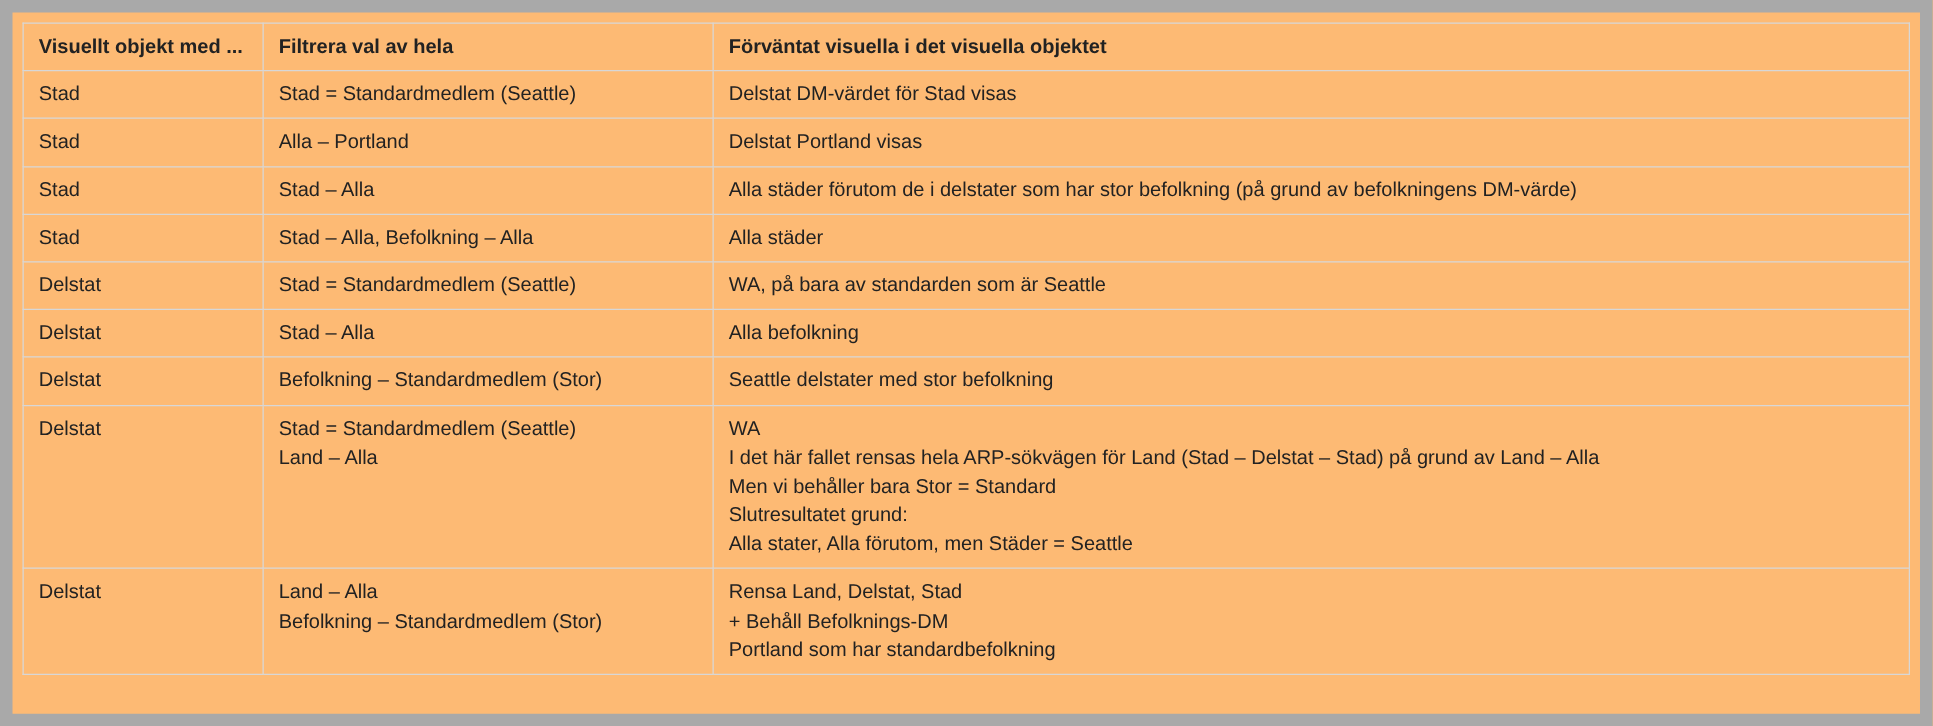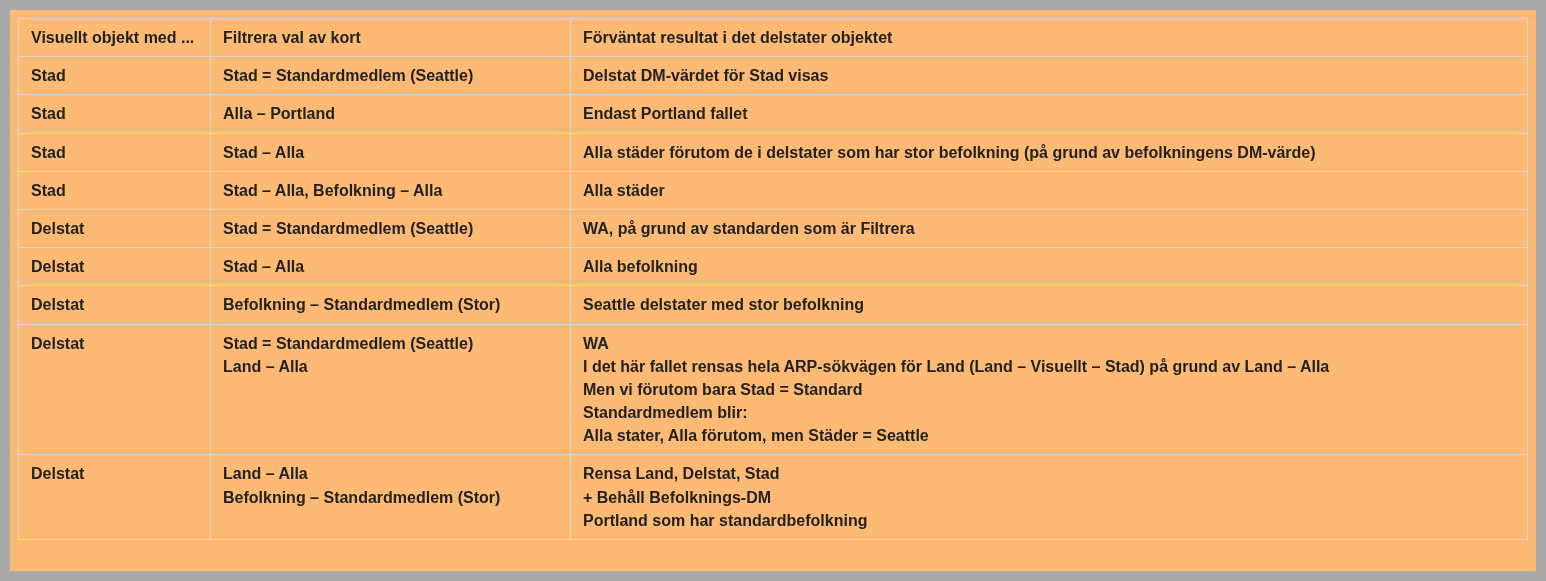--- a/index.html
+++ b/index.html
@@ -27,21 +27,21 @@
   table {
     width: 100%;
     border-collapse: collapse;
     table-layout: fixed;
   }
   th, td {
     border: 1px solid #d7d7d7;
     padding: 7px 12px;
     vertical-align: top;
     text-align: left;
-    font-weight: 700;
+    font-weight: 400;
     line-height: 1.45;
   }
   th {
     font-weight: 600;
     white-space: nowrap;
     overflow: hidden;
     text-overflow: ellipsis;
   }
   col.c1 { width: 192px; }
   col.c2 { width: 360px; }
@@ -55,41 +55,41 @@
   <div class="page">
     <table>
       <colgroup>
         <col class="c1">
           <col class="c2">
           <col class="c3">
       </colgroup>
       <thead>
         <tr>
           <th>Visuellt objekt med ...</th>
-          <th>Filtrera val av kort</th>
-          <th>Förväntat resultat i det delstater objektet</th>
+          <th>Filtrera val av hela</th>
+          <th>Förväntat visuella i det visuella objektet</th>
         </tr>
       </thead>
       <tbody id="tbody">
           <tr>
             <td>Stad</td>
             <td class="lines">
               <span>Stad = Standardmedlem (Seattle)</span>
             </td>
             <td class="lines">
               <span>Delstat DM-värdet för Stad visas</span>
             </td>
           </tr>
           <tr>
             <td>Stad</td>
             <td class="lines">
               <span>Alla – Portland</span>
             </td>
             <td class="lines">
-              <span>Endast Portland fallet</span>
+              <span>Delstat Portland visas</span>
             </td>
           </tr>
           <tr>
             <td>Stad</td>
             <td class="lines">
               <span>Stad – Alla</span>
             </td>
             <td class="lines">
               <span>Alla städer förutom de i delstater som har stor befolkning (på grund av befolkningens DM-värde)</span>
             </td>
@@ -102,21 +102,21 @@
             <td class="lines">
               <span>Alla städer</span>
             </td>
           </tr>
           <tr>
             <td>Delstat</td>
             <td class="lines">
               <span>Stad = Standardmedlem (Seattle)</span>
             </td>
             <td class="lines">
-              <span>WA, på grund av standarden som är Filtrera</span>
+              <span>WA, på bara av standarden som är Seattle</span>
             </td>
           </tr>
           <tr>
             <td>Delstat</td>
             <td class="lines">
               <span>Stad – Alla</span>
             </td>
             <td class="lines">
               <span>Alla befolkning</span>
             </td>
@@ -131,23 +131,23 @@
             </td>
           </tr>
           <tr>
             <td>Delstat</td>
             <td class="lines">
               <span>Stad = Standardmedlem (Seattle)</span>
               <span>Land – Alla</span>
             </td>
             <td class="lines">
               <span>WA</span>
-              <span>I det här fallet rensas hela ARP-sökvägen för Land (Land – Visuellt – Stad) på grund av Land – Alla</span>
-              <span>Men vi förutom bara Stad = Standard</span>
-              <span>Standardmedlem blir:</span>
+              <span>I det här fallet rensas hela ARP-sökvägen för Land (Stad – Delstat – Stad) på grund av Land – Alla</span>
+              <span>Men vi behåller bara Stor = Standard</span>
+              <span>Slutresultatet grund:</span>
               <span>Alla stater, Alla förutom, men Städer = Seattle</span>
             </td>
           </tr>
           <tr>
             <td>Delstat</td>
             <td class="lines">
               <span>Land – Alla</span>
               <span>Befolkning – Standardmedlem (Stor)</span>
             </td>
             <td class="lines">

